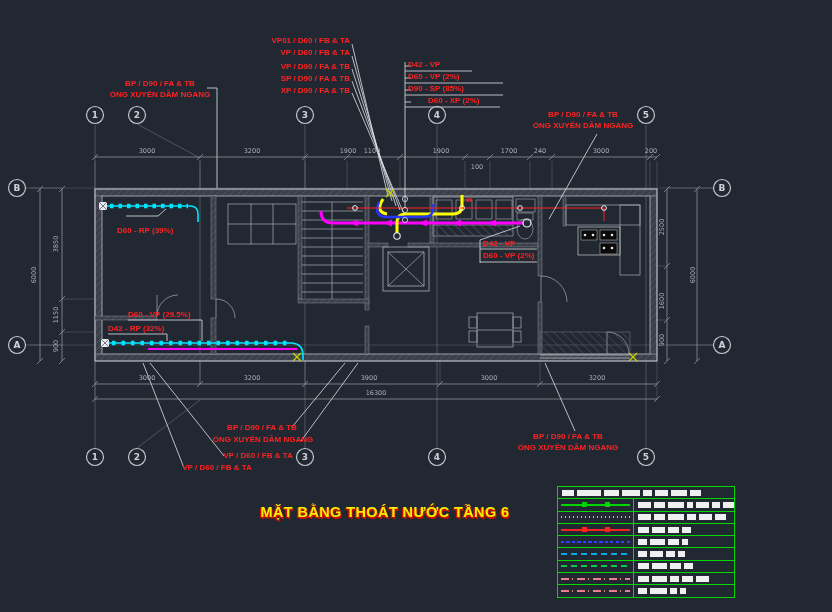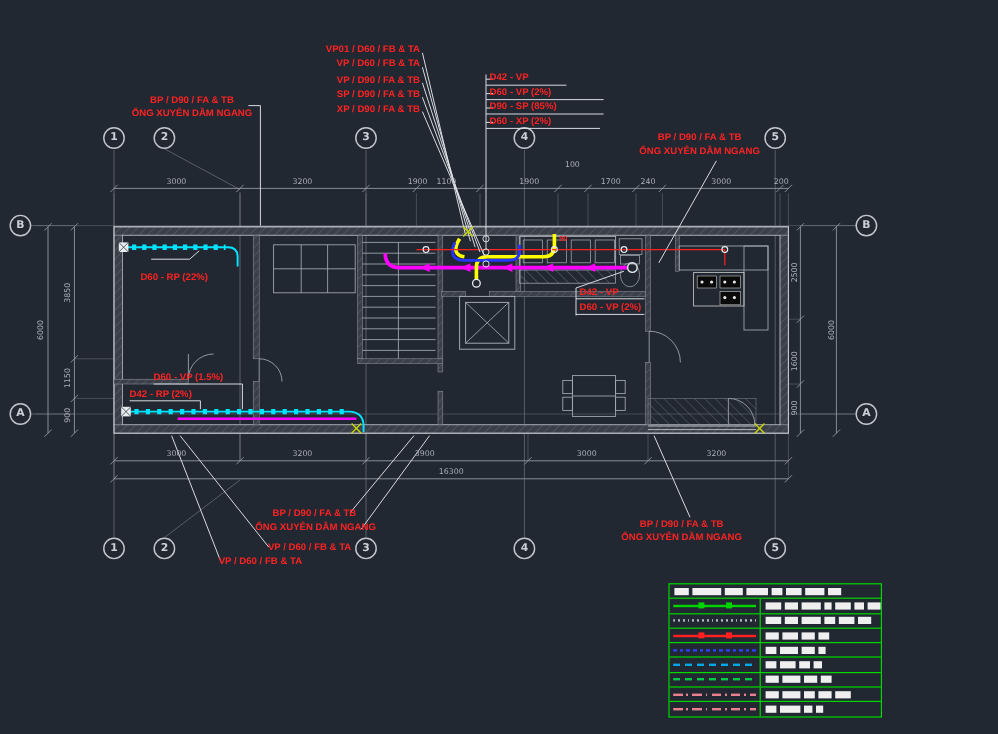--- a/index.html
+++ b/index.html
@@ -243,29 +243,29 @@
 <div class="bub" style="left:17px;top:188px">B</div>
 <div class="bub" style="left:17px;top:345px">A</div>
 <div class="bub" style="left:722px;top:188px">B</div>
 <div class="bub" style="left:722px;top:345px">A</div>
 
 <div class="dim" style="left:147px;top:151px">3000</div>
 <div class="dim" style="left:252px;top:151px">3200</div>
 <div class="dim" style="left:348px;top:151px">1900</div>
 <div class="dim" style="left:372px;top:151px">1100</div>
 <div class="dim" style="left:441px;top:151px">1900</div>
-<div class="dim" style="left:477px;top:137px">100</div>
+<div class="dim" style="left:477px;top:167px">100</div>
 <div class="dim" style="left:509px;top:151px">1700</div>
 <div class="dim" style="left:540px;top:151px">240</div>
 <div class="dim" style="left:601px;top:151px">3000</div>
 <div class="dim" style="left:651px;top:151px">200</div>
 
 <div class="dim" style="left:147px;top:378px">3000</div>
 <div class="dim" style="left:252px;top:378px">3200</div>
-<div class="dim" style="left:354px;top:378px">3900</div>
+<div class="dim" style="left:369px;top:378px">3900</div>
 <div class="dim" style="left:489px;top:378px">3000</div>
 <div class="dim" style="left:597px;top:378px">3200</div>
 <div class="dim" style="left:376px;top:393px">16300</div>
 
 <div class="dim v" style="left:56px;top:244px">3850</div>
 <div class="dim v" style="left:56px;top:315px">1150</div>
 <div class="dim v" style="left:56px;top:346px">900</div>
 <div class="dim v" style="left:34px;top:275px">6000</div>
 <div class="dim v" style="left:662px;top:227px">2500</div>
 <div class="dim v" style="left:662px;top:301px">1600</div>
@@ -277,40 +277,41 @@
 
 <div class="red-label r-align" style="top:37px">VP01 / D60 / FB &amp; TA</div>
 <div class="red-label r-align" style="top:49px">VP / D60 / FB &amp; TA</div>
 <div class="red-label r-align" style="top:63px">VP / D90 / FA &amp; TB</div>
 <div class="red-label r-align" style="top:75px">SP / D90 / FA &amp; TB</div>
 <div class="red-label r-align" style="top:87px">XP / D90 / FA &amp; TB</div>
 
 <div class="red-label" style="left:408px;top:61px">D42 - VP</div>
 <div class="red-label" style="left:408px;top:73px">D60 - VP (2%)</div>
 <div class="red-label" style="left:408px;top:85px">D90 - SP (85%)</div>
-<div class="red-label" style="left:408px;top:97px">D60 - XP (2%)</div>
+<div class="red-label" style="left:428px;top:97px">D60 - XP (2%)</div>
 
 <div class="red-label ctr" style="left:583px;top:115px">BP / D90 / FA &amp; TB</div>
 <div class="red-label ctr" style="left:583px;top:126px">ỐNG XUYÊN DẦM NGANG</div>
 
-<div class="red-label" style="left:117px;top:227px">D60 - RP (22%)</div>
-<div class="red-label" style="left:128px;top:311px">D60 - VP (1.5%)</div>
-<div class="red-label" style="left:108px;top:325px">D42 - RP (2%)</div>
+<div class="red-label" style="left:117px;top:227px">D60 - RP (39%)</div>
+<div class="red-label" style="left:128px;top:311px">D60 - VP (29.5%)</div>
+<div class="red-label" style="left:108px;top:325px">D42 - RP (32%)</div>
 <div class="red-label" style="left:483px;top:240px">D42 - VP</div>
 <div class="red-label" style="left:483px;top:252px">D60 - VP (2%)</div>
 <div class="red-label tiny" style="left:466px;top:197px">90</div>
 
 <div class="red-label ctr" style="left:262px;top:428px">BP / D90 / FA &amp; TB</div>
 <div class="red-label ctr" style="left:263px;top:440px">ỐNG XUYÊN DẦM NGANG</div>
 <div class="red-label ctr" style="left:258px;top:456px">VP / D60 / FB &amp; TA</div>
 <div class="red-label ctr" style="left:217px;top:468px">VP / D60 / FB &amp; TA</div>
 
 <div class="red-label ctr" style="left:568px;top:437px">BP / D90 / FA &amp; TB</div>
 <div class="red-label ctr" style="left:568px;top:448px">ỐNG XUYÊN DẦM NGANG</div>
 
+<div id="title">MẶT BẰNG THOÁT NƯỚC TẦNG 6</div>
 
 <div id="legend">
       <div class="lg-row">
         <div class="lg-head">
           <span class="blk" style="width: 12px;"></span>
           <span class="blk" style="width: 24px;"></span>
           <span class="blk" style="width: 15px;"></span>
           <span class="blk" style="width: 18px;"></span>
           <span class="blk" style="width: 9px;"></span>
           <span class="blk" style="width: 13px;"></span>

